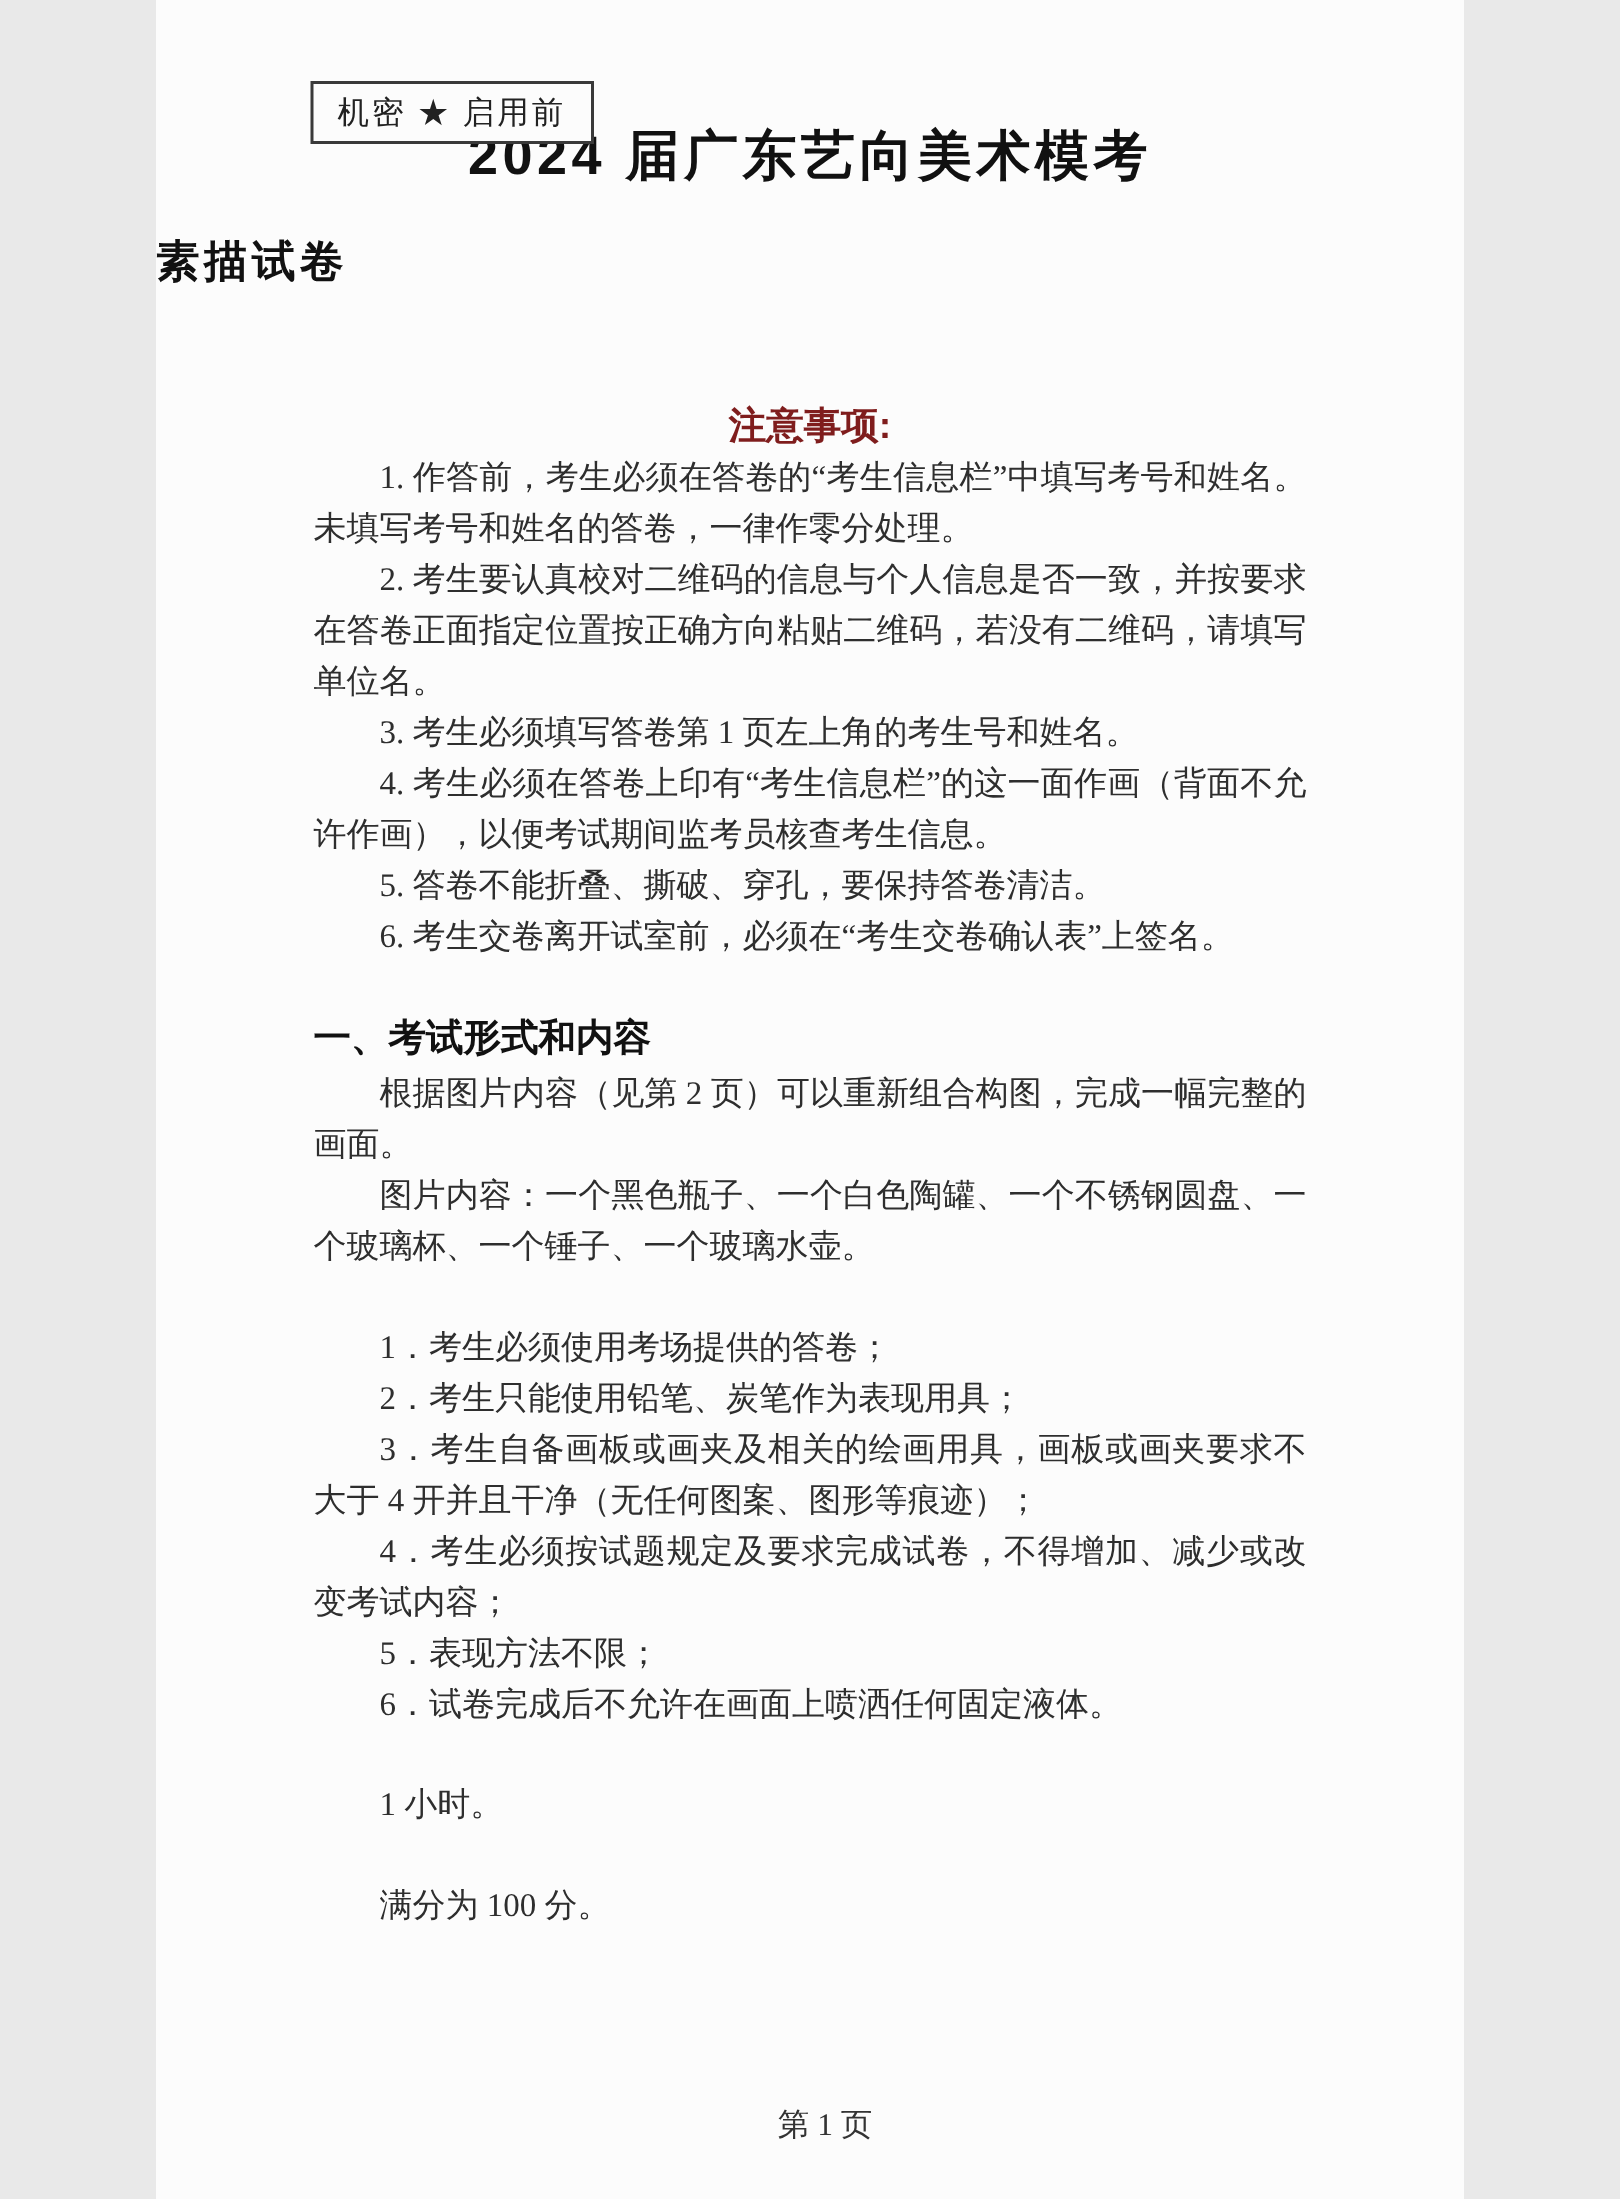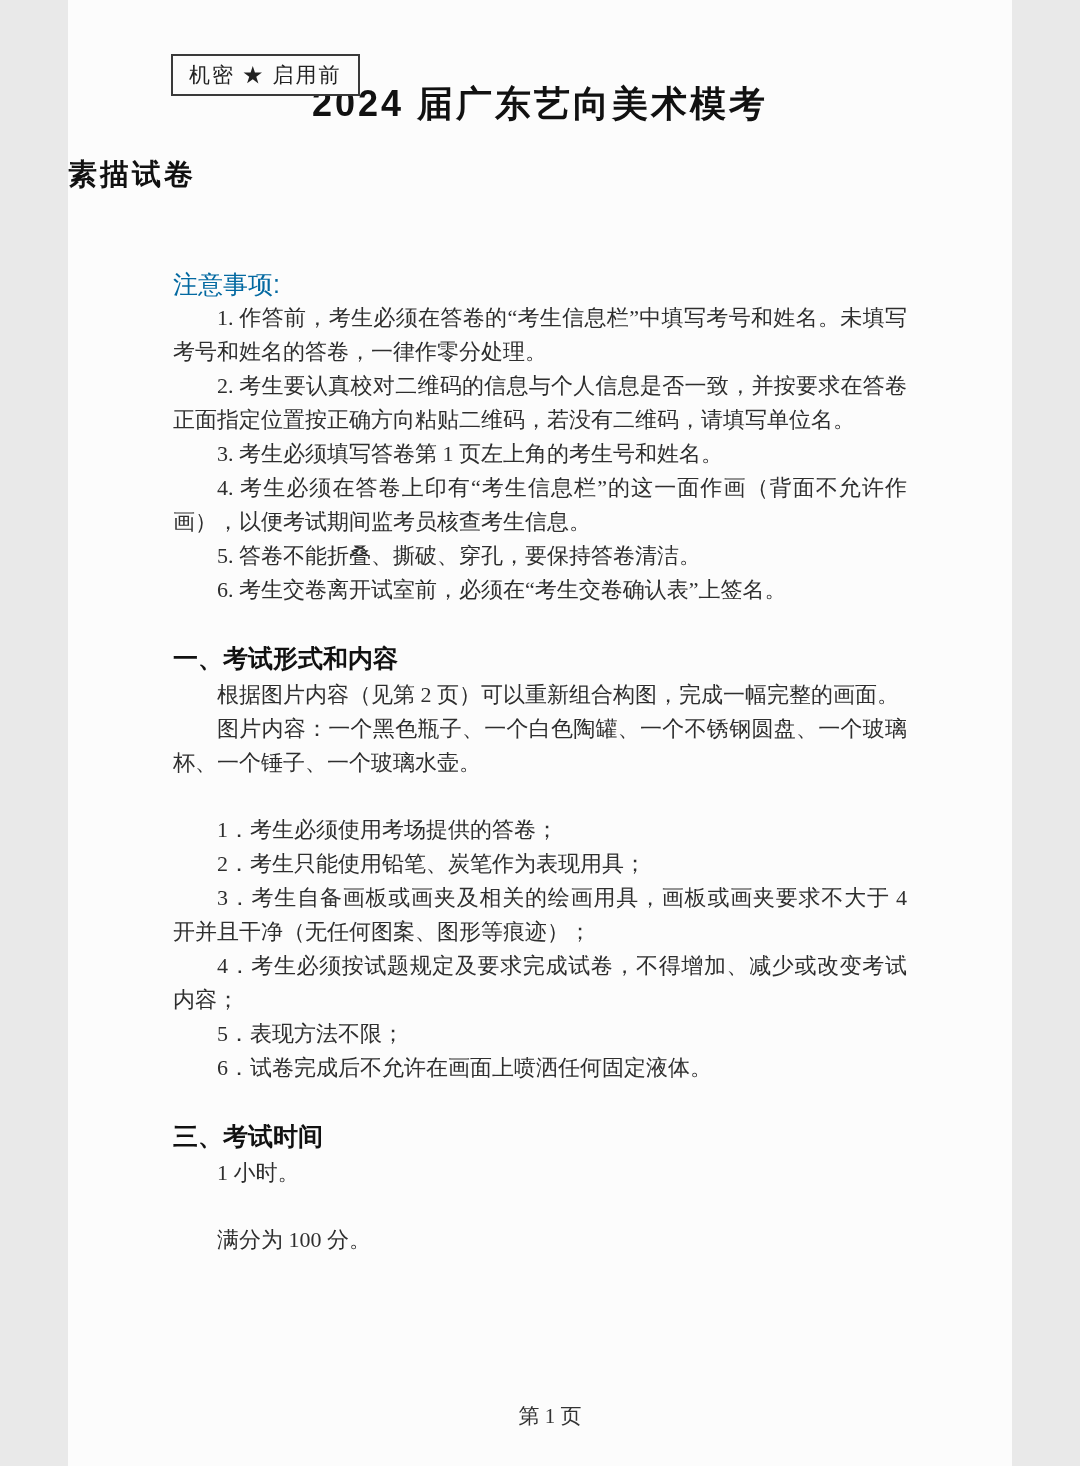--- a/index.html
+++ b/index.html
@@ -3,21 +3,21 @@
 <meta charset="utf-8">
 <style>
   * { box-sizing: border-box; }
   html, body { margin: 0; padding: 0; }
   body {
     background: #e9e9e9;
     font-family: "Liberation Serif", "DejaVu Serif", serif;
   }
   .page {
     position: relative;
-    width: 944px;
+    width: 872px;
     height: 1466px;
     margin: 0 auto;
     background: #fcfcfc;
     color: #2b2b2b;
     overflow: hidden;
   }
   .stamp {
     position: absolute;
     left: 103px;
     top: 54px;
@@ -49,24 +49,25 @@
   }
   .content {
     margin: 72px 105px 0 105px;
     font-size: 22px;
     line-height: 34px;
     color: #2e2e2e;
   }
   .notice-heading {
     margin: 0;
     font-family: "Liberation Sans", "DejaVu Sans", sans-serif;
-    font-weight: normal;
+    font-weight: bold;
     font-size: 25px;
     line-height: 34px;
-    color: #0369a1;
+    color: #7f1d1d;
+    text-align: center;
   }
   .content p {
     margin: 0;
     text-indent: 2em;
     text-align: justify;
   }
   .section { margin-top: 33px; }
   .section-heading {
     margin: 0 0 2px 0;
     font-family: Liberation Sans, sans-serif;
@@ -116,21 +117,20 @@
     <div class="section">
       <p>1．考生必须使用考场提供的答卷；</p>
       <p>2．考生只能使用铅笔、炭笔作为表现用具；</p>
       <p>3．考生自备画板或画夹及相关的绘画用具，画板或画夹要求不大于 4 开并且干净（无任何图案、图形等痕迹）；</p>
       <p>4．考生必须按试题规定及要求完成试卷，不得增加、减少或改变考试内容；</p>
       <p>5．表现方法不限；</p>
       <p>6．试卷完成后不允许在画面上喷洒任何固定液体。</p>
     </div>
 
     <div class="section">
-      <h3 class="section-heading">三、考试时间</h3>
       <p>1 小时。</p>
     </div>
 
     <div class="section">
       <p>满分为 100 分。</p>
     </div>
 
   </div>
 
   <div class="footer">第 1 页</div>

